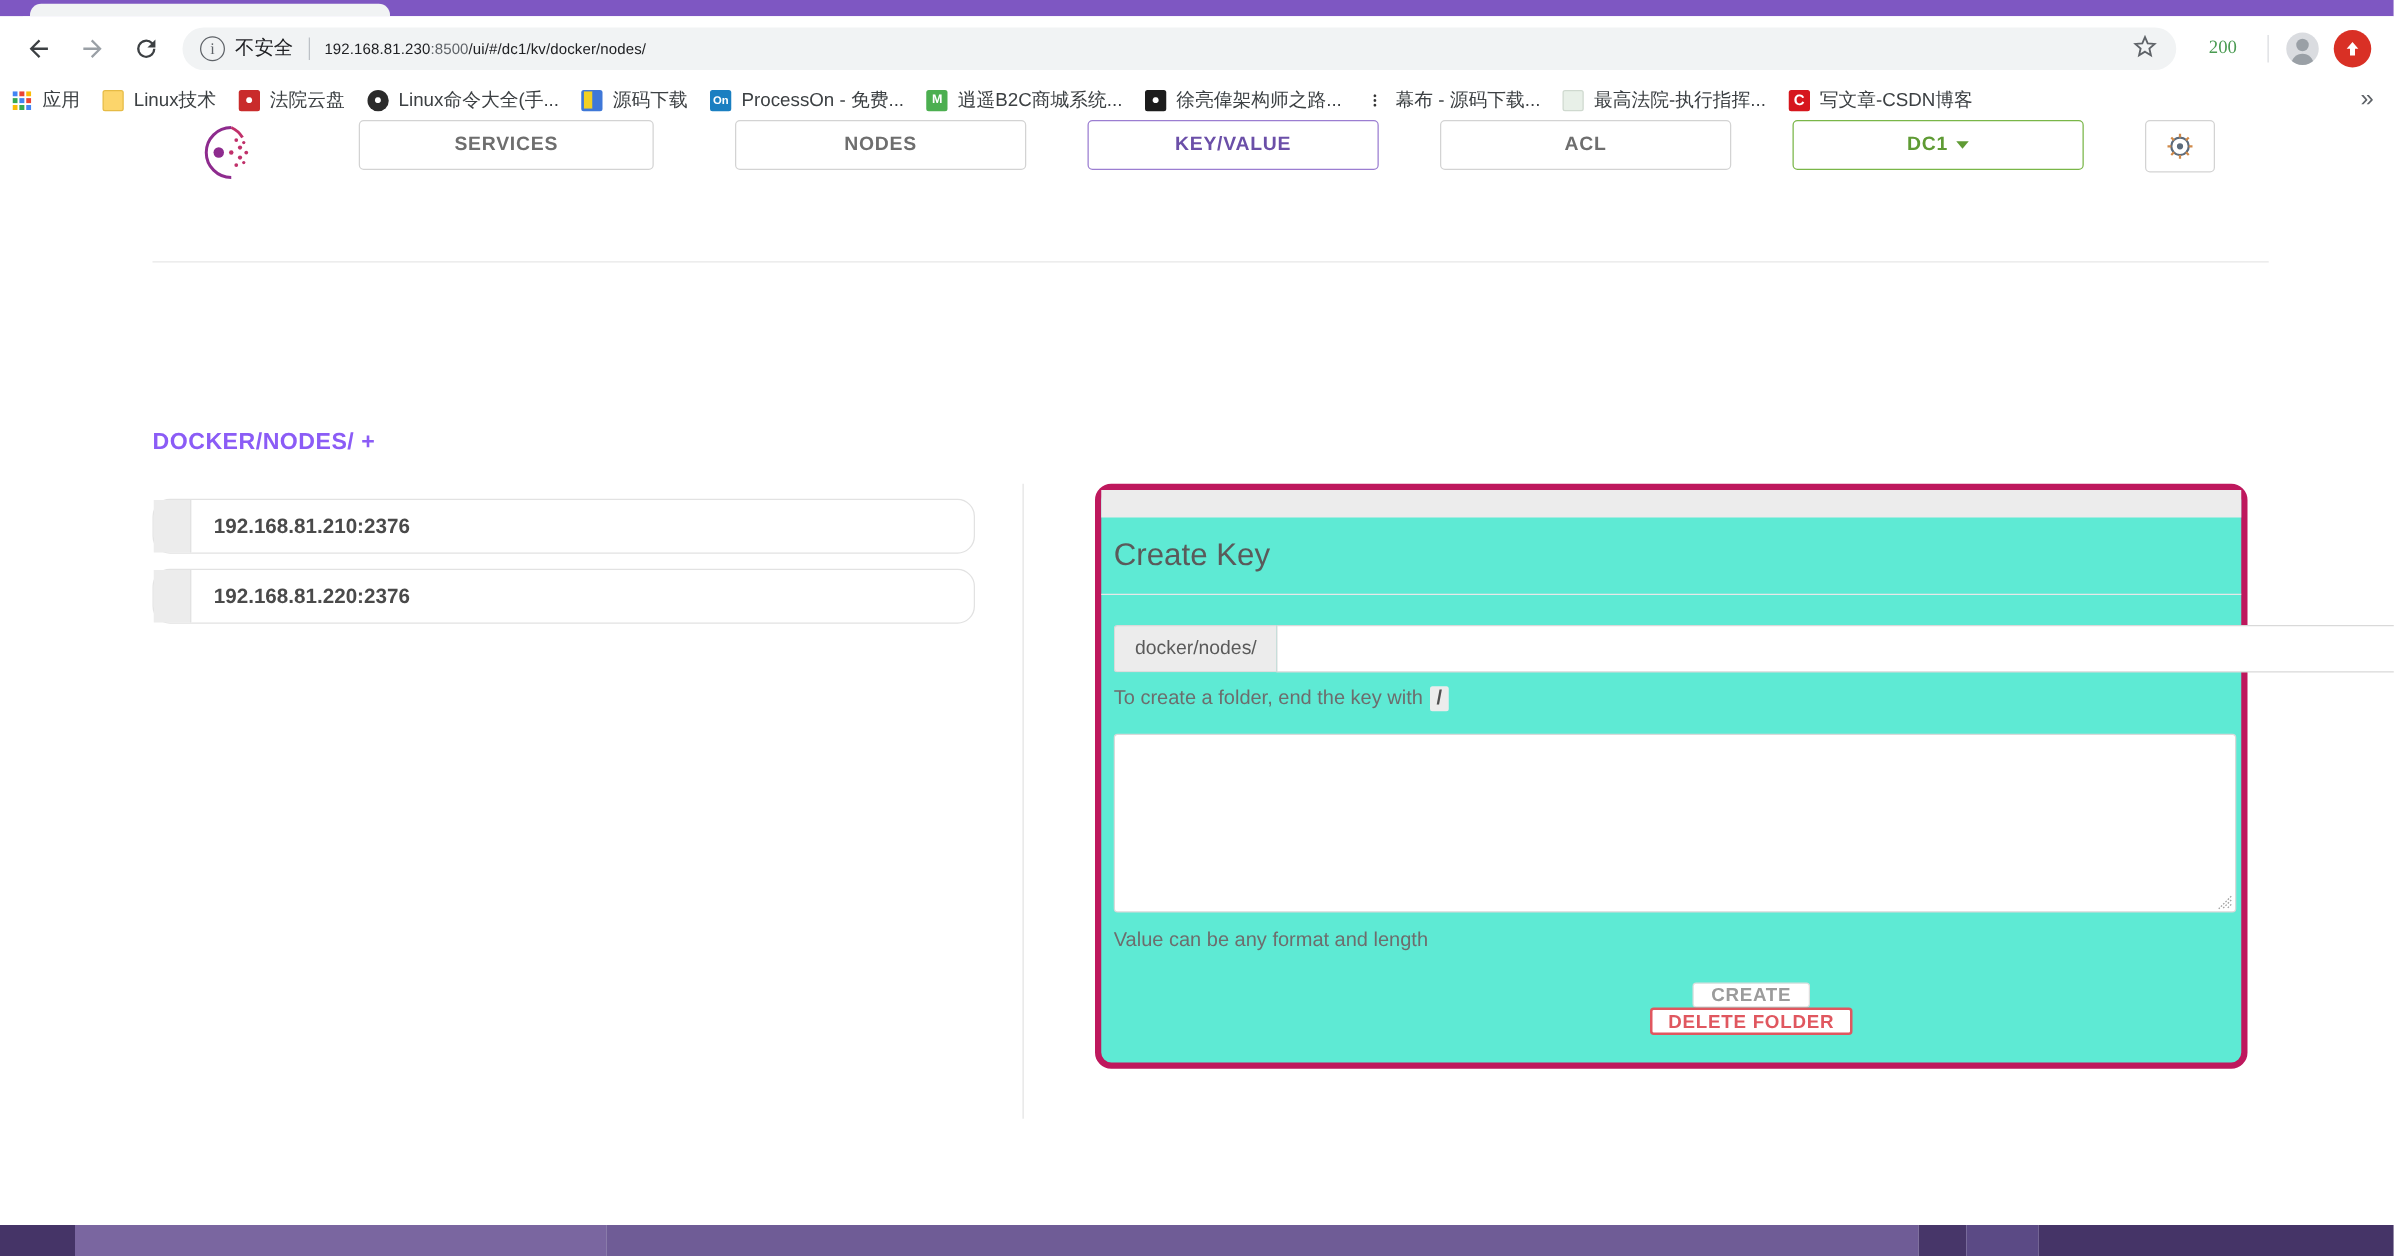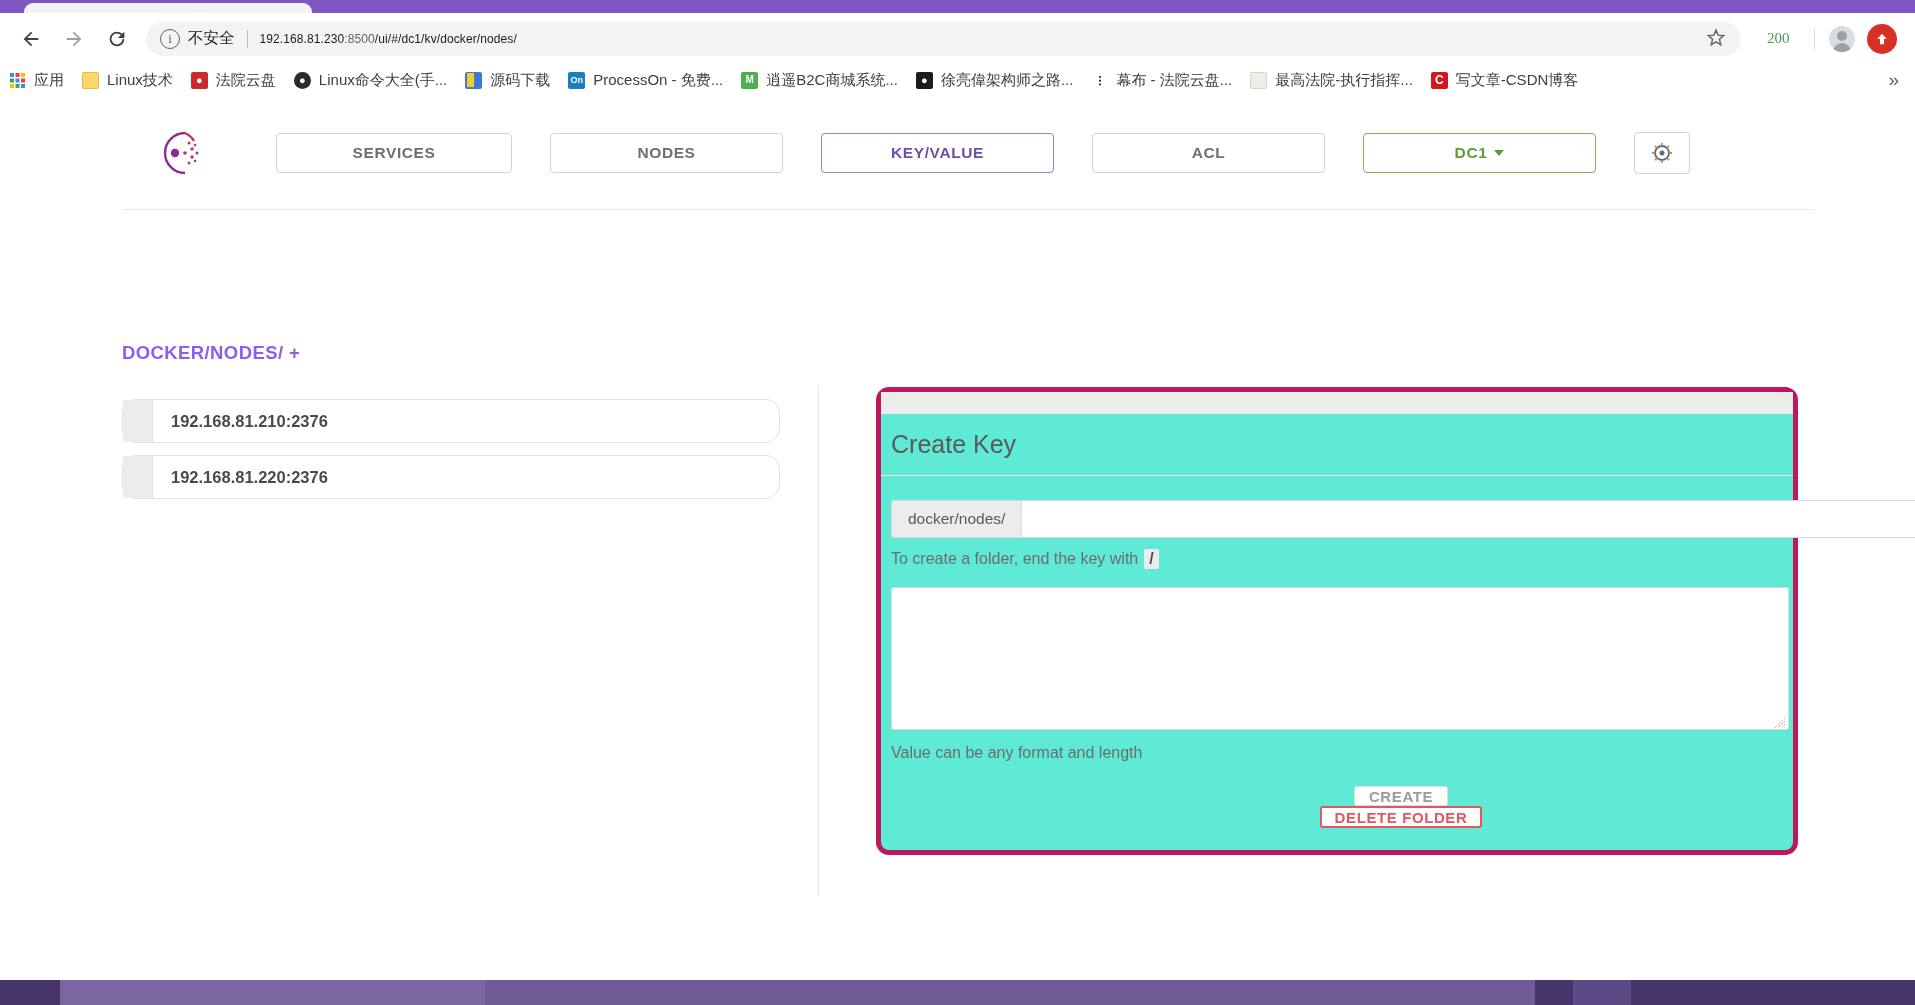--- a/index.html
+++ b/index.html
@@ -120,36 +120,36 @@
   .page {
     position: absolute; left: 0; top: 96px; width: 1915px; height: 884px;
     background: #ffffff;
   }
 
   .consul-nav {
     position: absolute; left: 0; top: 0; width: 1915px; height: 114px;
   }
   .nav-inner {
     position: absolute; left: 122px; top: 0; width: 1693px; height: 114px;
-    display: flex; align-items: center;
+    display: flex;  gap: 11px;
   }
   .logo {
     width: 52px; height: 52px; margin-left: 32px; margin-right: 70px;
     position: relative; flex: 0 0 auto;
   }
   .nav-btn-item {
     height: 40px; border: 1.5px solid #d3d3d3; border-radius: 4px;
     background: #fff;
     display: flex; align-items: center; justify-content: center;
     font-size: 15.5px; font-weight: bold; letter-spacing: .6px;
     color: #6e6e6e; flex: 0 0 auto;
     margin-right: 38px;
   }
   .nav-btn-item.w-services { width: 236px; }
-  .nav-btn-item.w-nodes { width: 233px; }
+  .nav-btn-item.w-nodes { width: 233px; margin-left: 16px; }
   .nav-btn-item.w-kv { width: 233px; border-color: #9b7ed1; color: #6b4fa8; }
   .nav-btn-item.w-acl { width: 233px; }
   .nav-btn-item.w-dc { width: 233px; border-color: #7ab648; color: #5f9b34; }
   .nav-btn-item.gear {
     width: 56px; height: 42px; margin-right: 0;
   }
   .caret {
     display:inline-block; margin-left: 7px;
     border-left: 5px solid transparent; border-right: 5px solid transparent;
     border-top: 6px solid #5f9b34;
@@ -356,21 +356,21 @@
       <span>逍遥B2C商城系统...</span>
     </div>
 
     <div class="bm">
       <span class="fav" style="background:#1c1c1c;">●</span>
       <span>徐亮偉架构师之路...</span>
     </div>
 
     <div class="bm">
       <span class="fav" style="background:transparent;color:#333;font-size:13px;">⁝</span>
-      <span>幕布 - 法院云盘...</span>
+      <span>幕布 - 源码下载...</span>
     </div>
 
     <div class="bm">
       <span class="fav" style="background:#e8f0e8;border:1px solid #cfd9cf;"></span>
       <span>最高法院-执行指挥...</span>
     </div>
 
     <div class="bm">
       <span class="fav" style="background:#d6161d;font-size:12px;">C</span>
       <span>写文章-CSDN博客</span>

